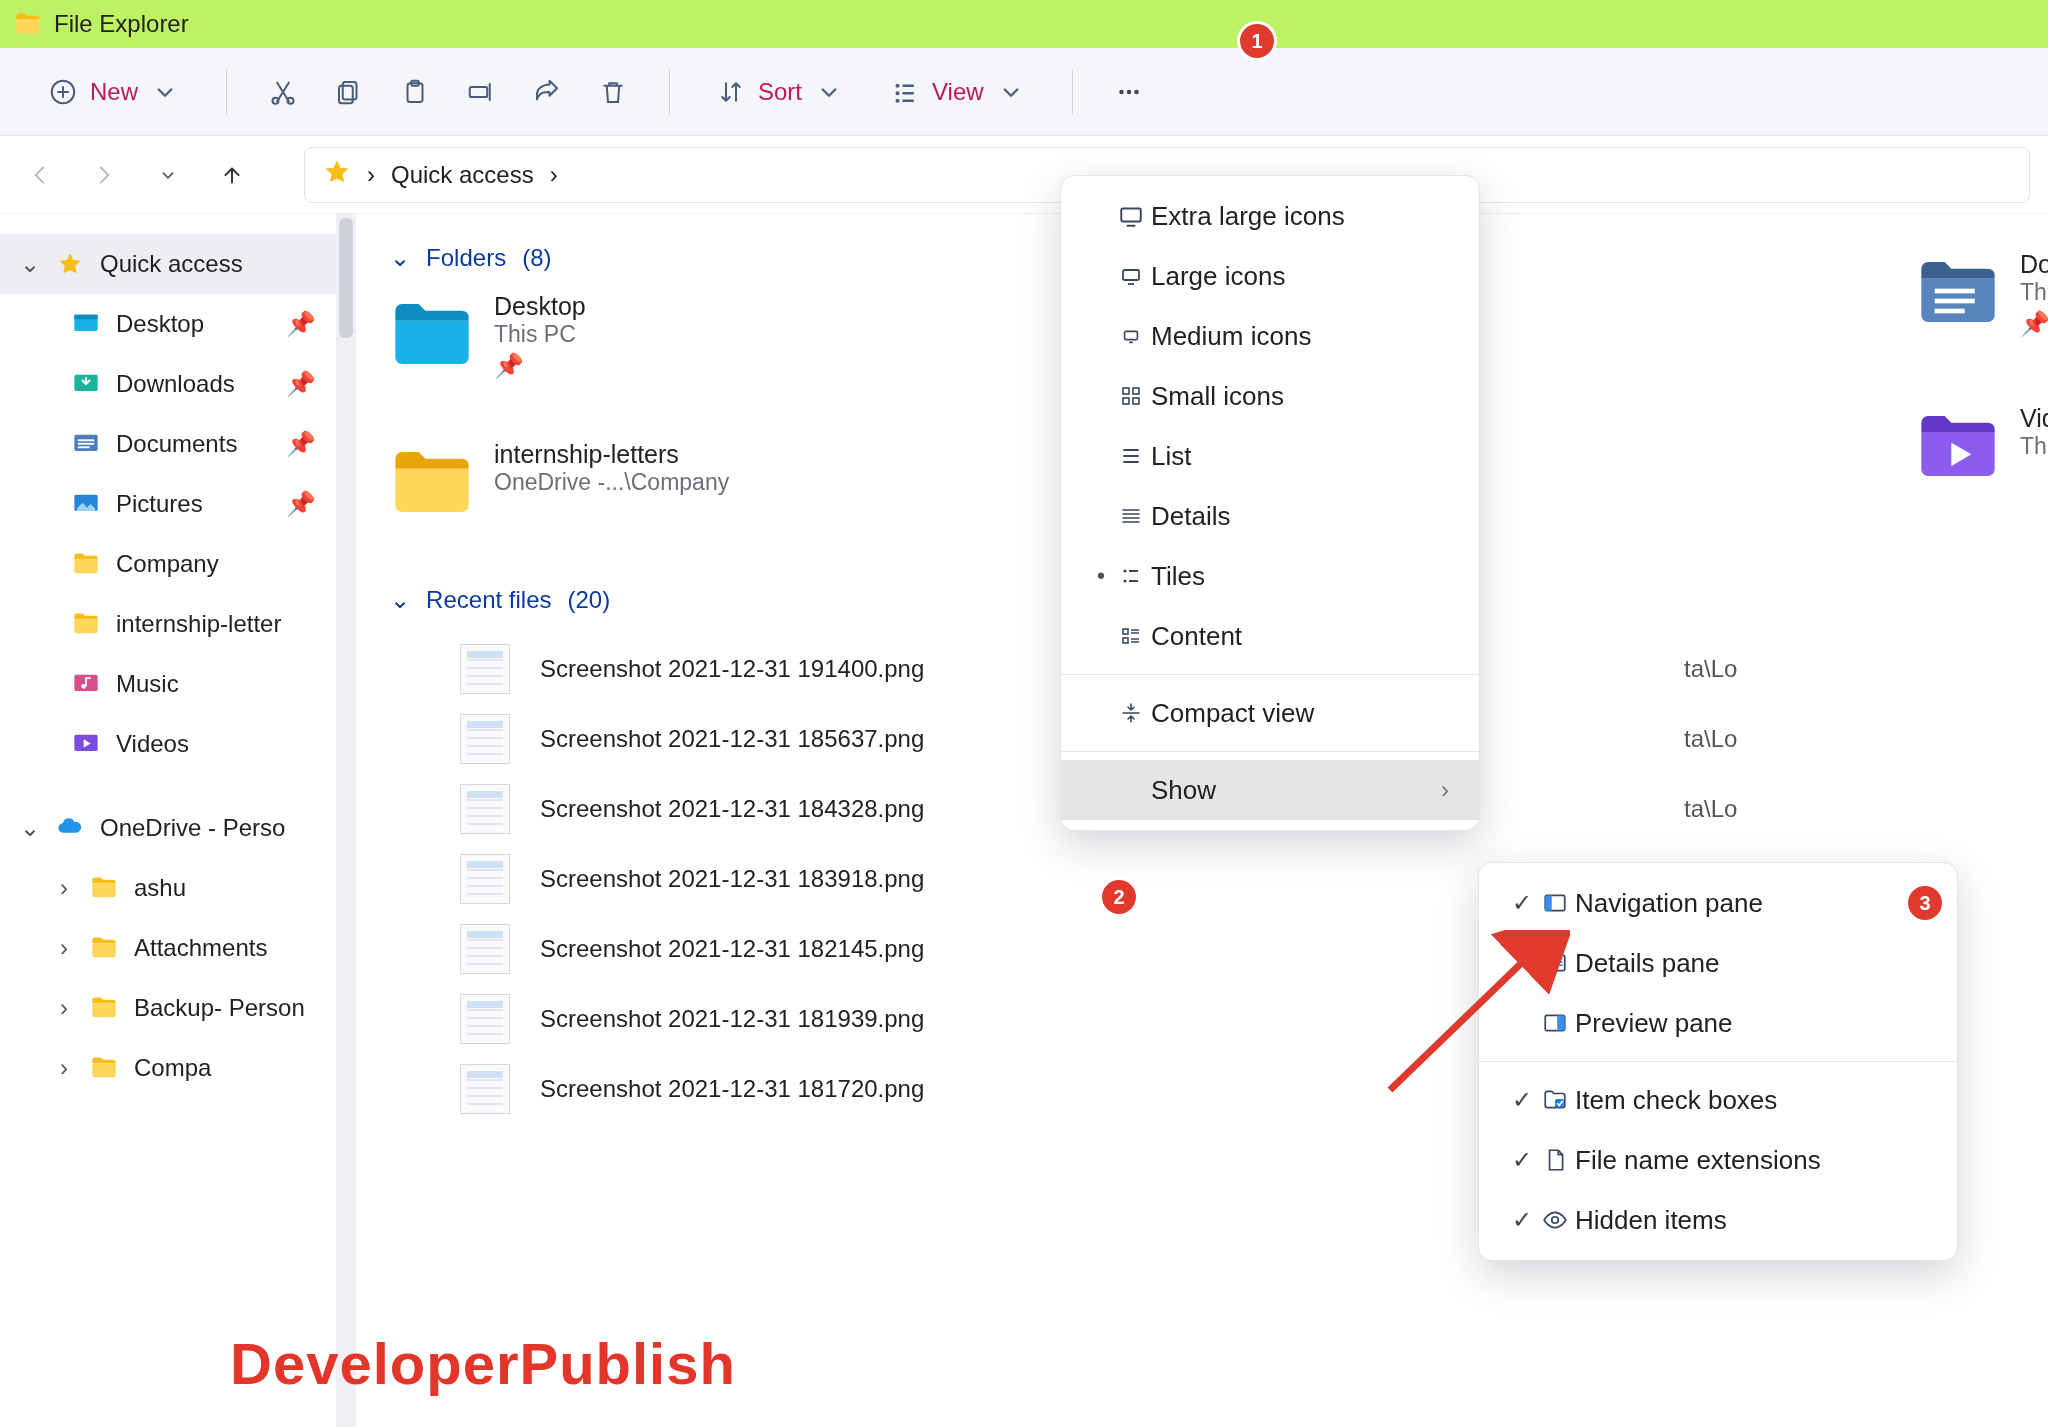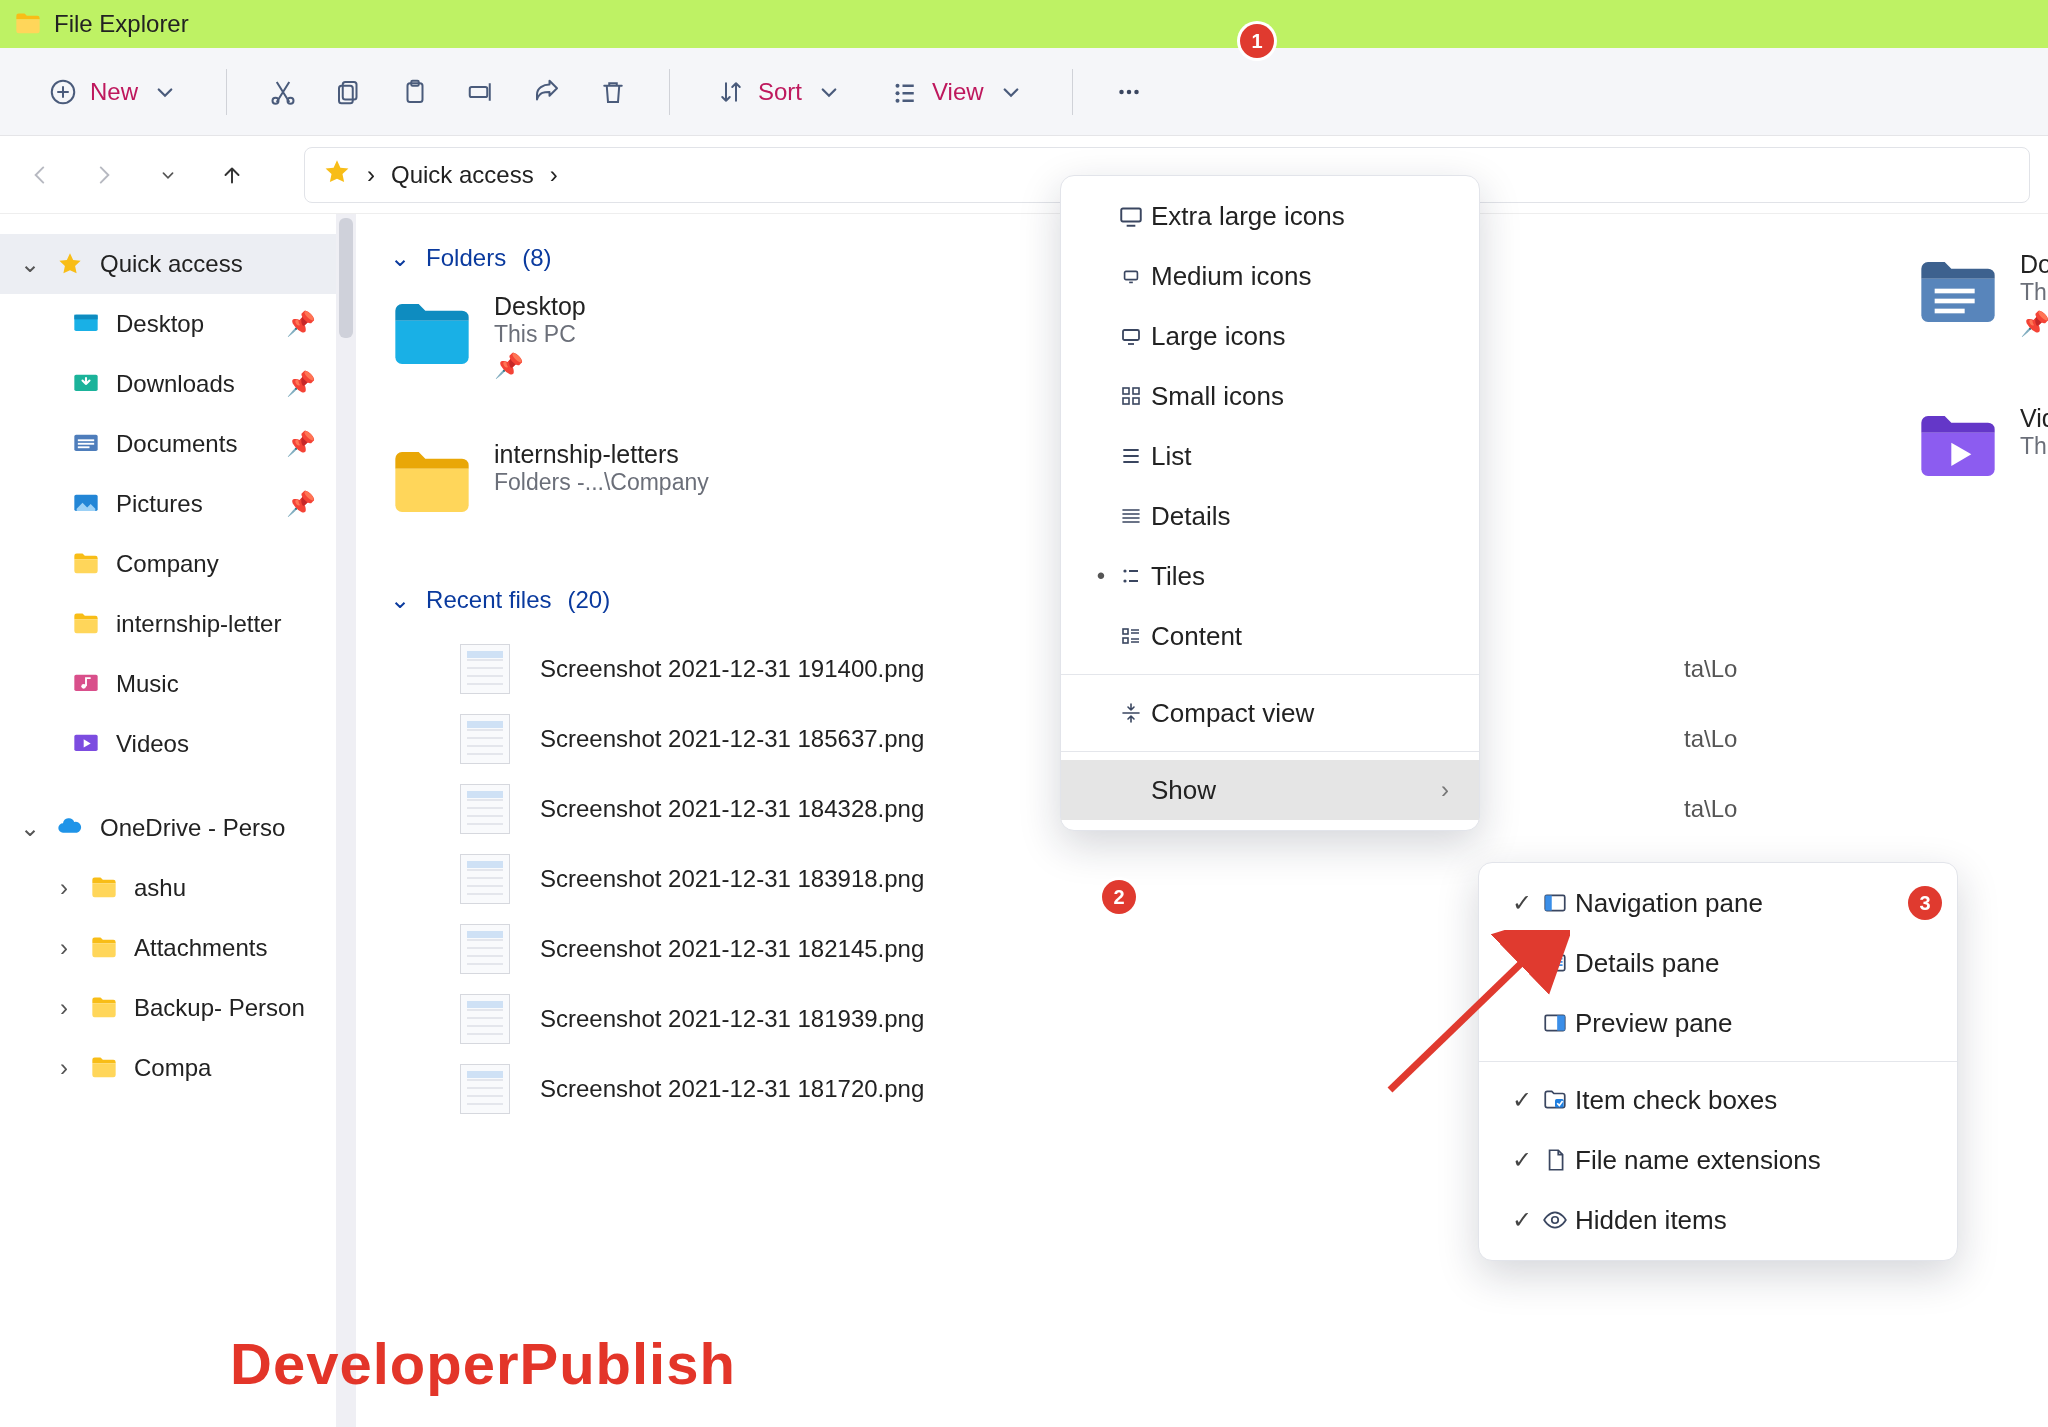--- a/index.html
+++ b/index.html
@@ -379,21 +379,21 @@
     <div class="tiles" style="margin-top:52px;">
       <div class="tile">
         <div class="ticon2">
             <svg width="80" height="70" viewBox="0 0 24 20">
               <path fill="#e9a707" d="M1 3a2 2 0 012-2h5l2 2h11a2 2 0 012 2v1H1z"></path>
               <path fill="#ffd65a" d="M1 6h22v11a2 2 0 01-2 2H3a2 2 0 01-2-2z"></path>
             </svg>
           </div>
         <div class="tlines">
           <div class="t1">internship-letters</div>
-          <div class="t2">Folders -...\Company</div>
+          <div class="t2">OneDrive -...\Company</div>
         </div>
       </div>
     </div>
 
     <div class="tile tile-right r1">
       <div class="ticon2">
           <svg width="80" height="70" viewBox="0 0 24 20">
             <path fill="#3d618e" d="M1 3a2 2 0 012-2h5l2 2h11a2 2 0 012 2v1H1z"></path>
             <path fill="#5885bb" d="M1 6h22v11a2 2 0 01-2 2H3a2 2 0 01-2-2z"></path>
             <rect x="5" y="9" width="12" height="1.4" fill="#fff"></rect>
@@ -474,36 +474,36 @@
         <svg width="26" height="26" viewBox="0 0 24 24">
           <rect x="3" y="5" width="18" height="12" rx="1.5" fill="none" stroke="#3a4660" stroke-width="1.8"></rect>
           <path d="M8 21h8" stroke="#3a4660" stroke-width="1.8"></path>
         </svg>
       </span>
       <span class="mlbl">Extra large icons</span>
     </div>
   <div class="mitem">
       <span class="bullet"></span>
       <span class="mico">
+        <svg width="24" height="24" viewBox="0 0 24 24">
+          <rect x="4" y="6" width="16" height="10" rx="1.5" fill="none" stroke="#3a4660" stroke-width="1.8"></rect>
+          <path d="M9 20h6" stroke="#3a4660" stroke-width="1.8"></path>
+        </svg>
+      </span>
+      <span class="mlbl">Large icons</span>
+    </div>
+  <div class="mitem">
+      <span class="bullet"></span>
+      <span class="mico">
         <svg width="22" height="22" viewBox="0 0 24 24">
           <rect x="5" y="7" width="14" height="9" rx="1.5" fill="none" stroke="#3a4660" stroke-width="1.8"></rect>
           <path d="M10 19h4" stroke="#3a4660" stroke-width="1.8"></path>
         </svg>
       </span>
       <span class="mlbl">Medium icons</span>
-    </div>
-  <div class="mitem">
-      <span class="bullet"></span>
-      <span class="mico">
-        <svg width="24" height="24" viewBox="0 0 24 24">
-          <rect x="4" y="6" width="16" height="10" rx="1.5" fill="none" stroke="#3a4660" stroke-width="1.8"></rect>
-          <path d="M9 20h6" stroke="#3a4660" stroke-width="1.8"></path>
-        </svg>
-      </span>
-      <span class="mlbl">Large icons</span>
     </div>
   <div class="mitem">
       <span class="bullet"></span>
       <span class="mico">
         <svg width="24" height="24" viewBox="0 0 24 24">
           <rect x="4" y="4" width="6" height="6" fill="none" stroke="#3a4660" stroke-width="1.6"></rect>
           <rect x="14" y="4" width="6" height="6" fill="none" stroke="#3a4660" stroke-width="1.6"></rect>
           <rect x="4" y="14" width="6" height="6" fill="none" stroke="#3a4660" stroke-width="1.6"></rect>
           <rect x="14" y="14" width="6" height="6" fill="none" stroke="#3a4660" stroke-width="1.6"></rect>
         </svg>

